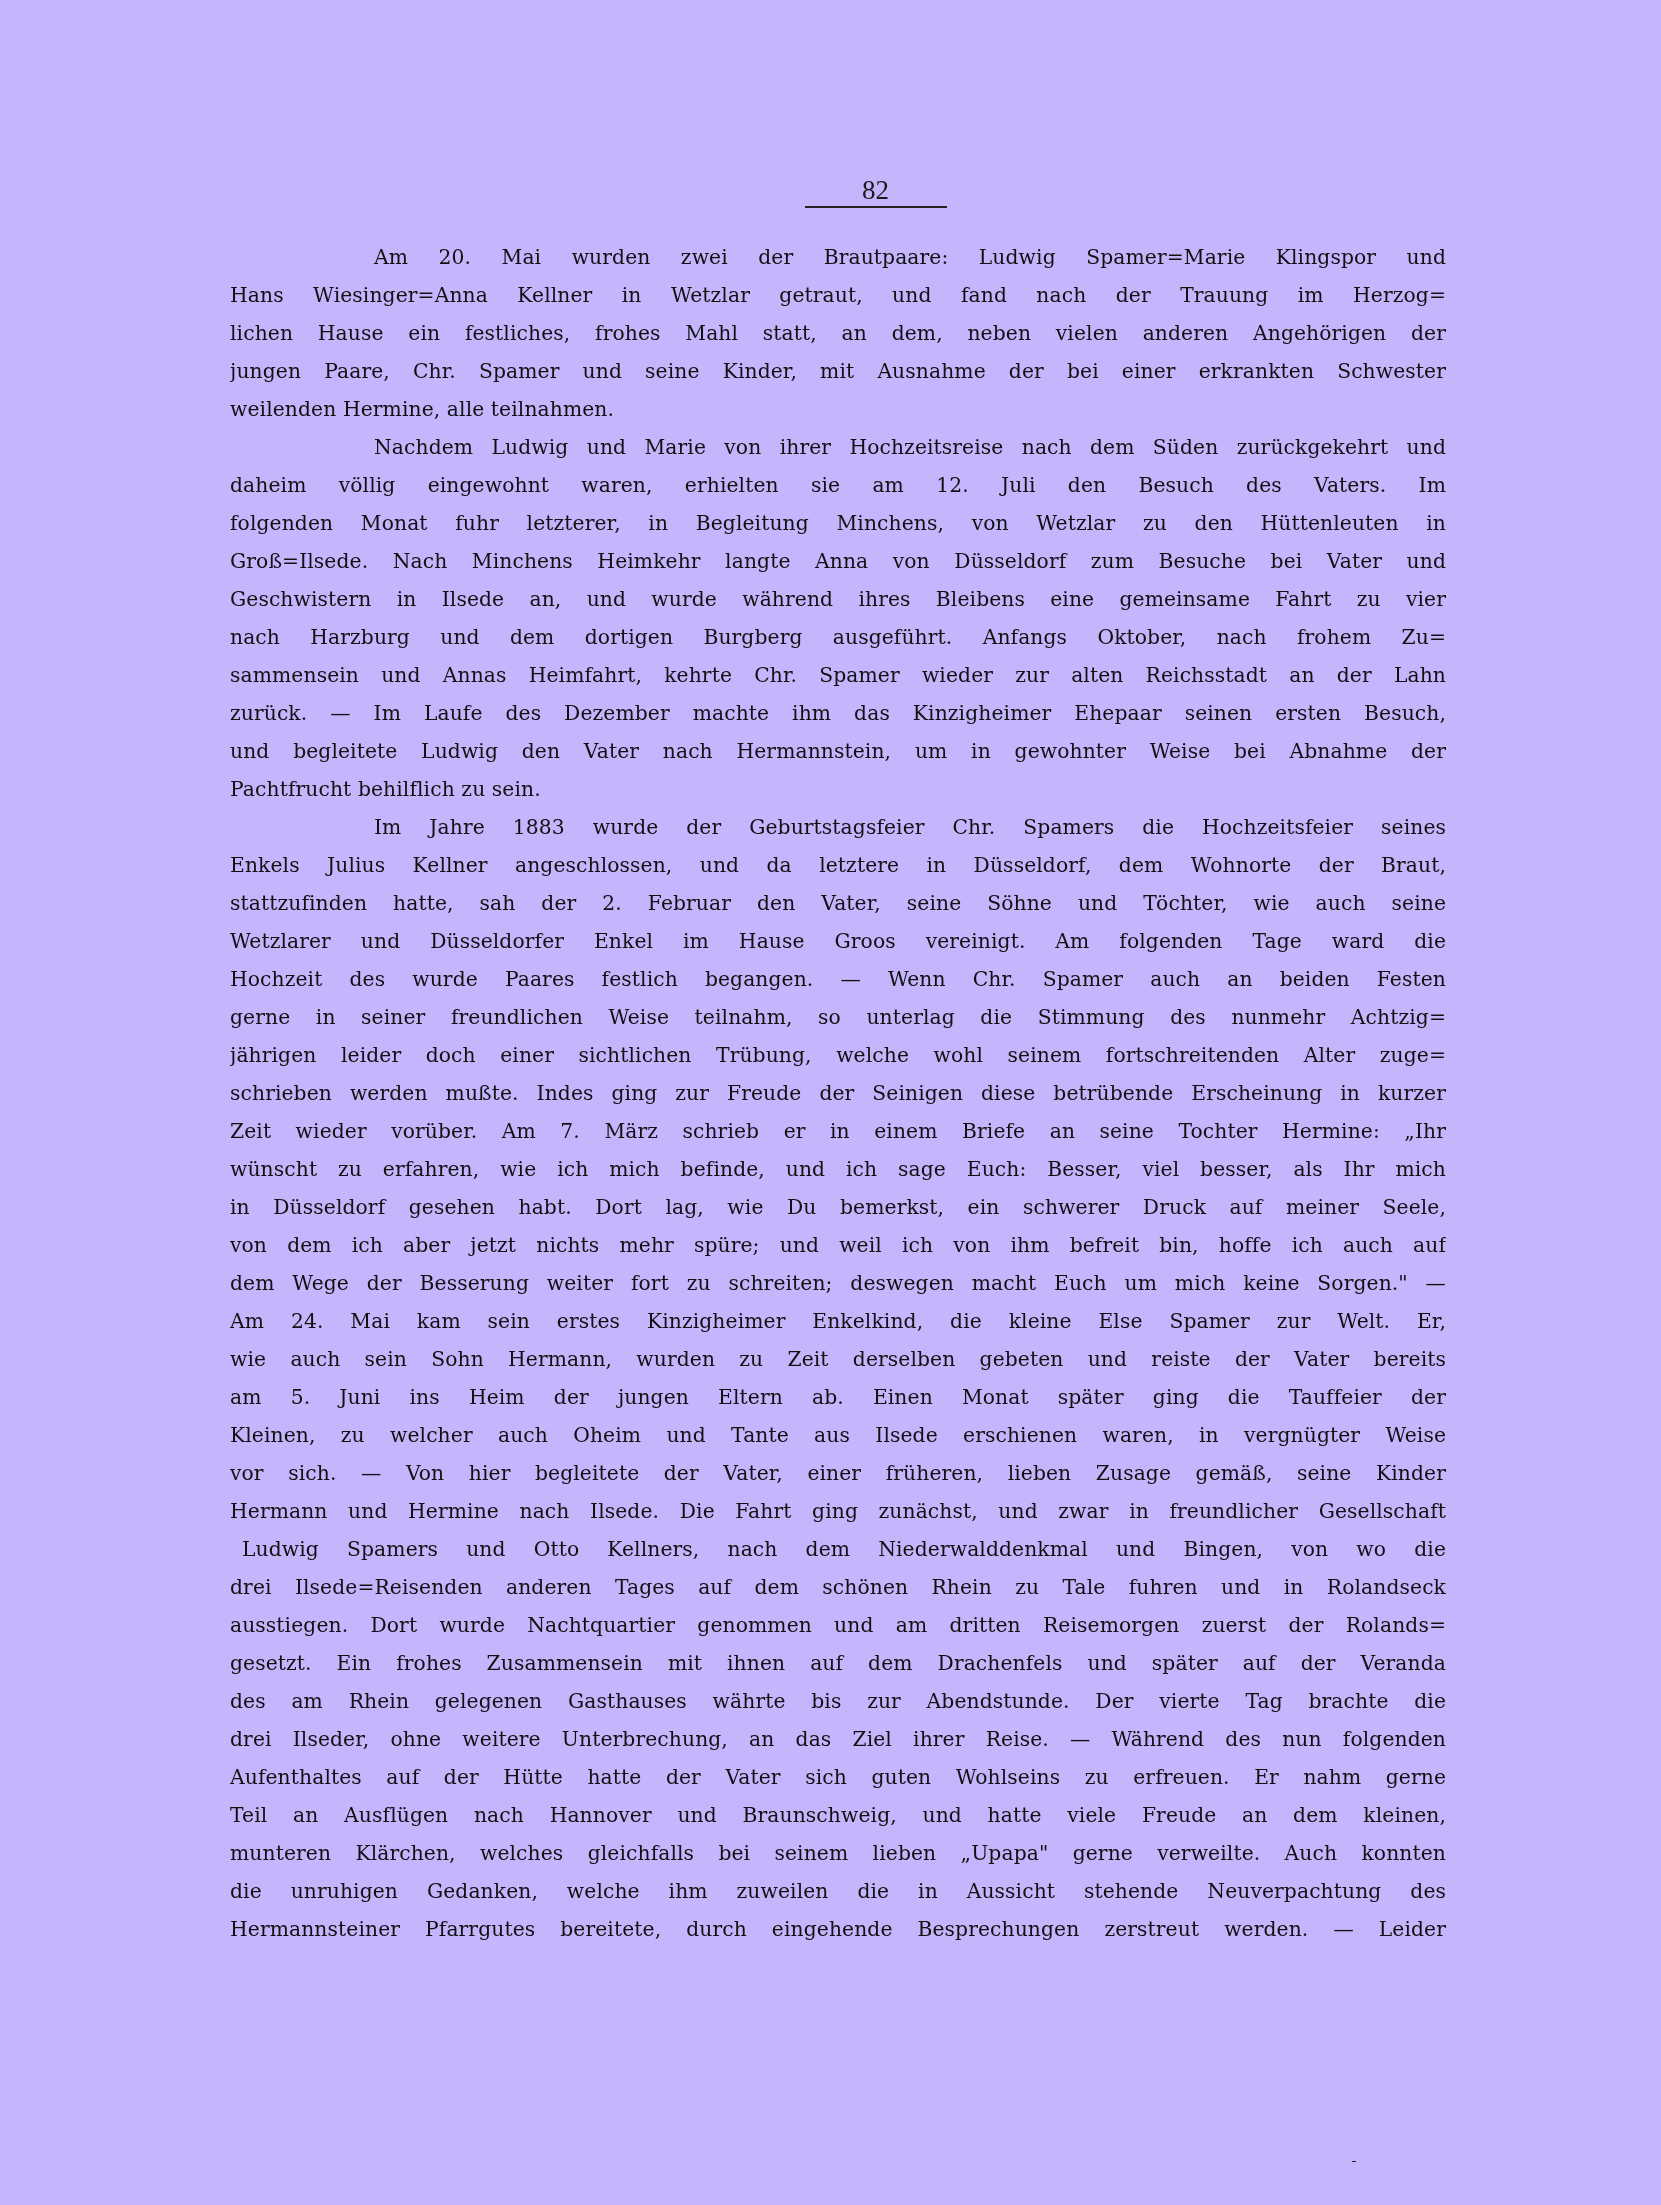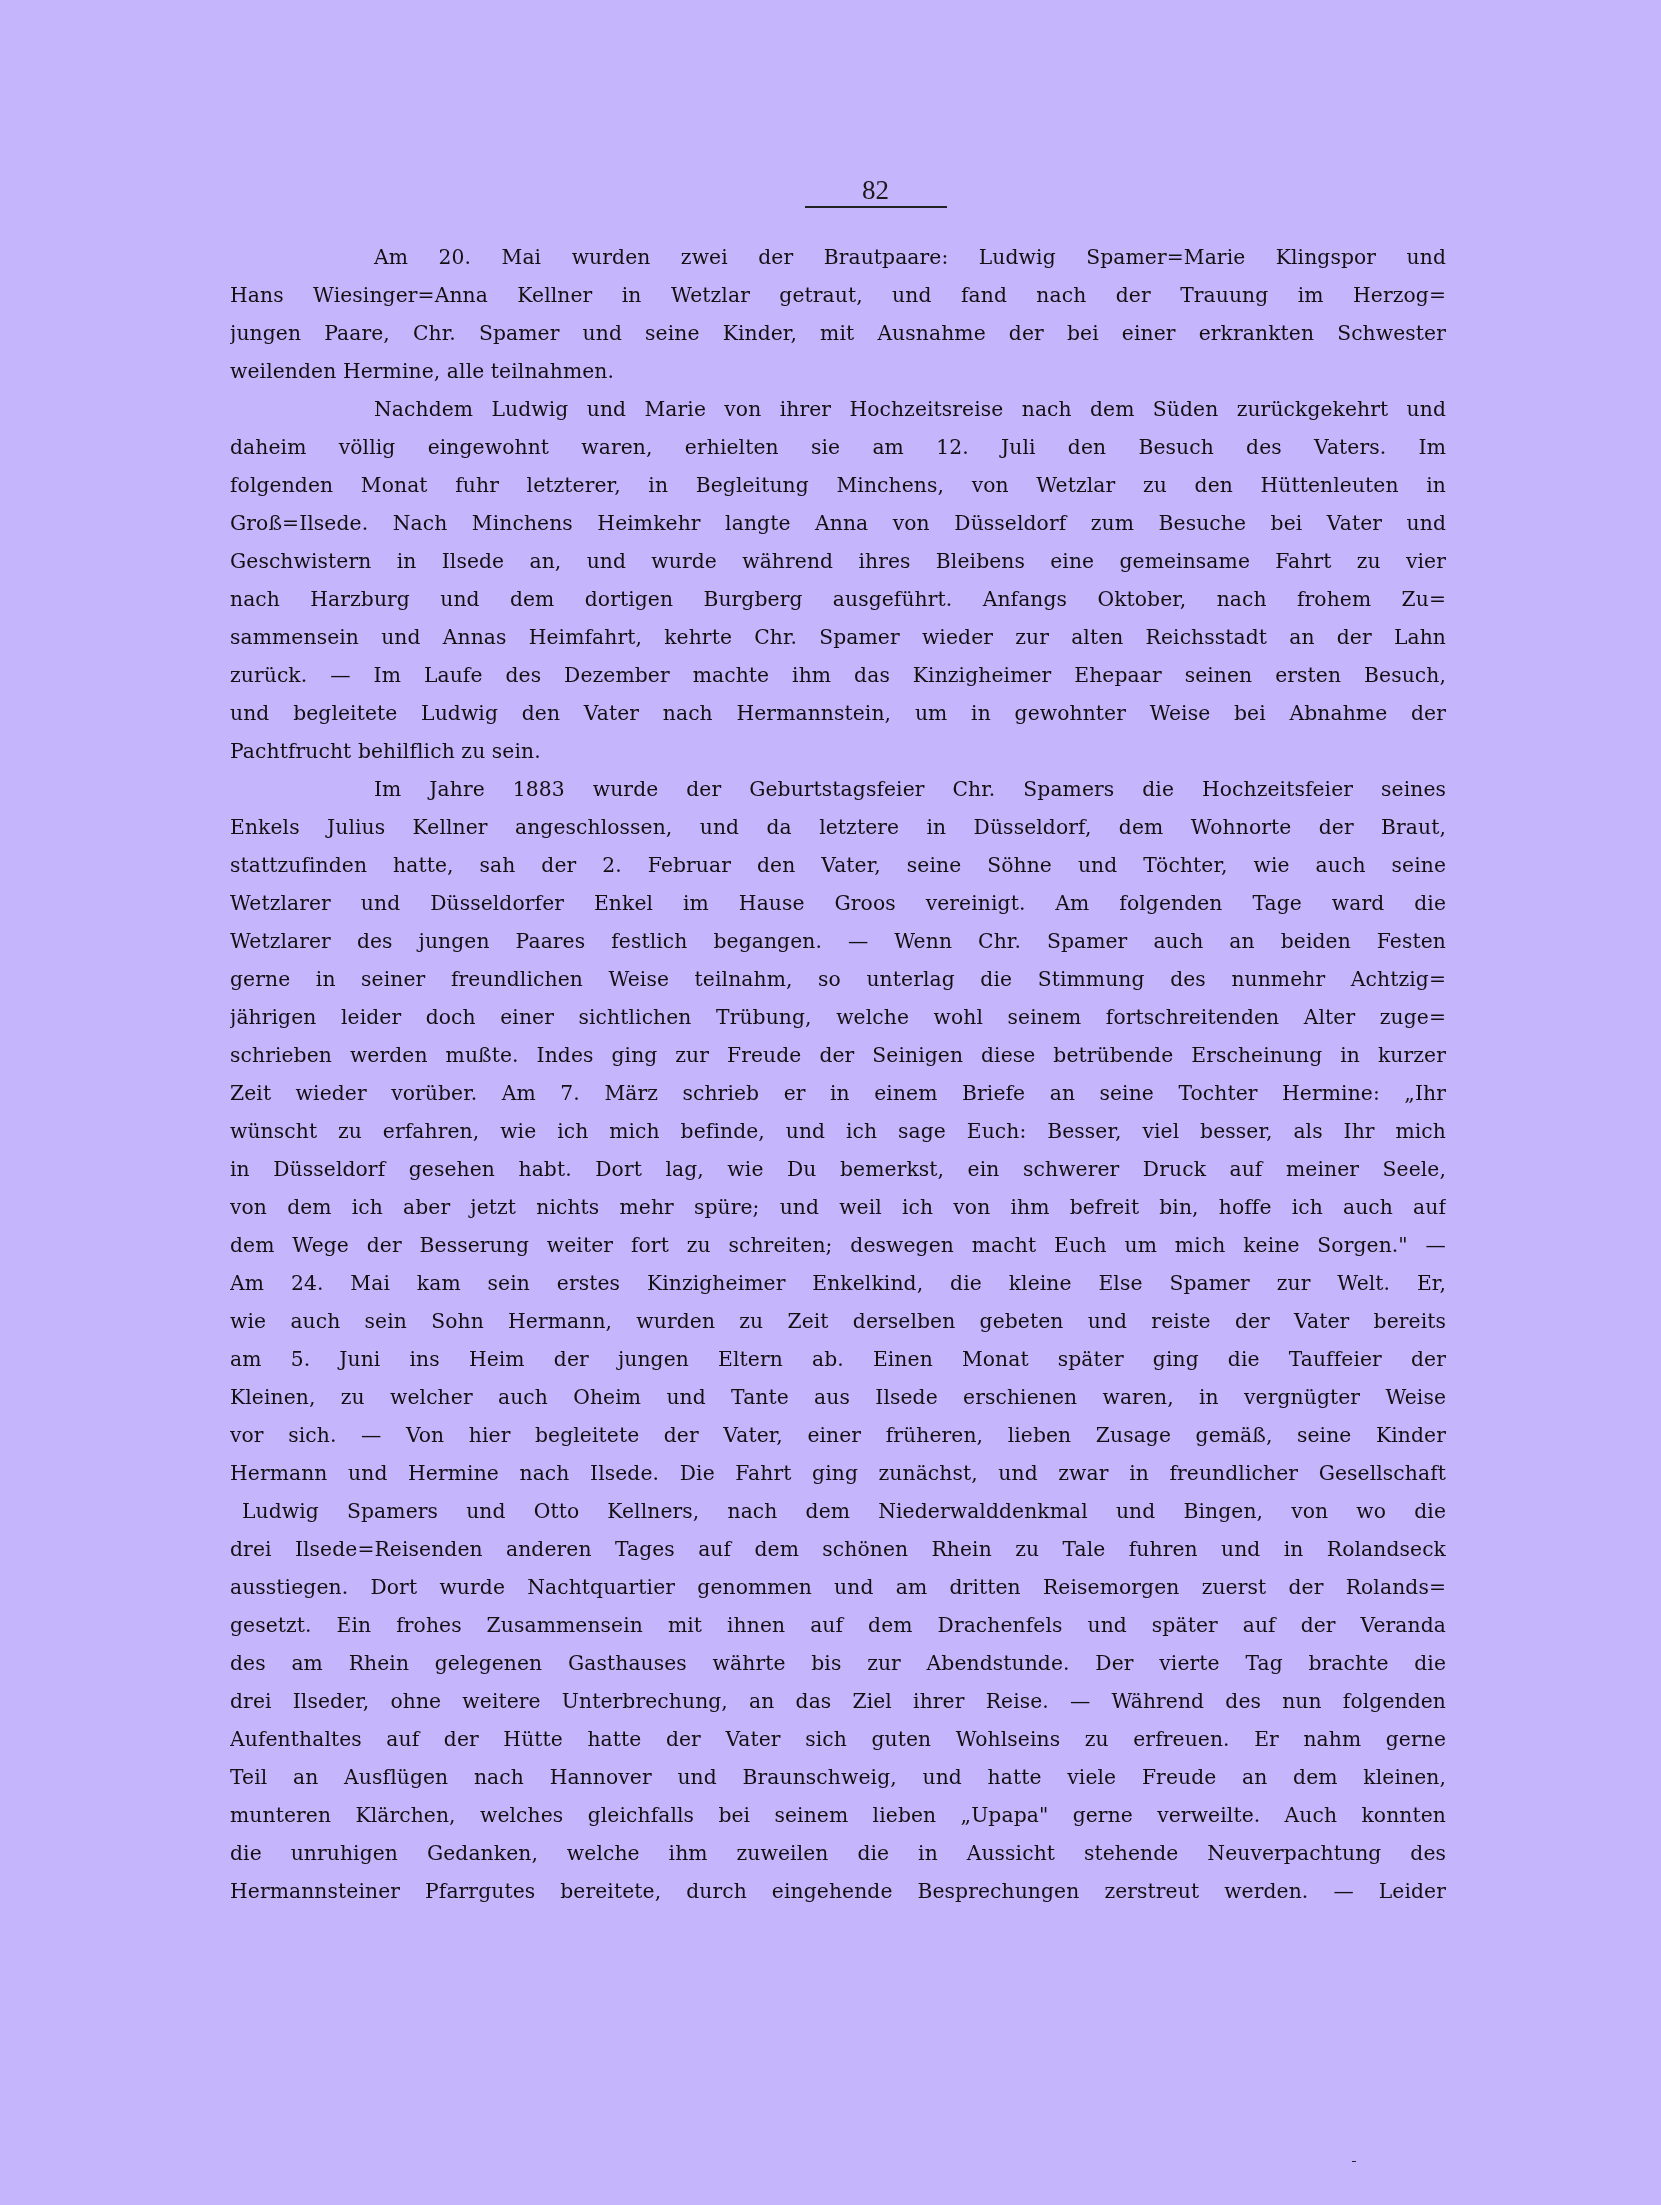--- a/index.html
+++ b/index.html
@@ -31,37 +31,38 @@
 </style>
 </head>
 <body>
 
 <div class="page">
   <div class="page-number">82</div>
   <div class="header-rule"></div>
   <div class="body-text" id="body-text" style="line-height: 38px; font-size: 20.3px;">
       <span class="line indent" style="height: 38px; line-height: 38px;">Am 20. Mai wurden zwei der Brautpaare: Ludwig Spamer=Marie Klingspor und</span>
       <span class="line" style="height: 38px; line-height: 38px;">Hans Wiesinger=Anna Kellner in Wetzlar getraut, und fand nach der Trauung im Herzog=</span>
+      <span class="line" style="height: 38px; line-height: 38px;">lichen Hause ein festliches, frohes Mahl statt, an dem, neben vielen anderen Angehörigen der</span>
       <span class="line" style="height: 38px; line-height: 38px;">jungen Paare, Chr. Spamer und seine Kinder, mit Ausnahme der bei einer erkrankten Schwester</span>
       <span class="line last" style="height: 38px; line-height: 38px;">weilenden Hermine, alle teilnahmen.</span>
       <span class="line indent" style="height: 38px; line-height: 38px;">Nachdem Ludwig und Marie von ihrer Hochzeitsreise nach dem Süden zurückgekehrt und</span>
       <span class="line" style="height: 38px; line-height: 38px;">daheim völlig eingewohnt waren, erhielten sie am 12. Juli den Besuch des Vaters. Im</span>
       <span class="line" style="height: 38px; line-height: 38px;">folgenden Monat fuhr letzterer, in Begleitung Minchens, von Wetzlar zu den Hüttenleuten in</span>
       <span class="line" style="height: 38px; line-height: 38px;">Groß=Ilsede. Nach Minchens Heimkehr langte Anna von Düsseldorf zum Besuche bei Vater und</span>
       <span class="line" style="height: 38px; line-height: 38px;">Geschwistern in Ilsede an, und wurde während ihres Bleibens eine gemeinsame Fahrt zu vier</span>
       <span class="line" style="height: 38px; line-height: 38px;">nach Harzburg und dem dortigen Burgberg ausgeführt. Anfangs Oktober, nach frohem Zu=</span>
       <span class="line" style="height: 38px; line-height: 38px;">sammensein und Annas Heimfahrt, kehrte Chr. Spamer wieder zur alten Reichsstadt an der Lahn</span>
       <span class="line" style="height: 38px; line-height: 38px;">zurück. — Im Laufe des Dezember machte ihm das Kinzigheimer Ehepaar seinen ersten Besuch,</span>
       <span class="line" style="height: 38px; line-height: 38px;">und begleitete Ludwig den Vater nach Hermannstein, um in gewohnter Weise bei Abnahme der</span>
       <span class="line last" style="height: 38px; line-height: 38px;">Pachtfrucht behilflich zu sein.</span>
       <span class="line indent" style="height: 38px; line-height: 38px;">Im Jahre 1883 wurde der Geburtstagsfeier Chr. Spamers die Hochzeitsfeier seines</span>
       <span class="line" style="height: 38px; line-height: 38px;">Enkels Julius Kellner angeschlossen, und da letztere in Düsseldorf, dem Wohnorte der Braut,</span>
       <span class="line" style="height: 38px; line-height: 38px;">stattzufinden hatte, sah der 2. Februar den Vater, seine Söhne und Töchter, wie auch seine</span>
       <span class="line" style="height: 38px; line-height: 38px;">Wetzlarer und Düsseldorfer Enkel im Hause Groos vereinigt. Am folgenden Tage ward die</span>
-      <span class="line" style="height: 38px; line-height: 38px;">Wetzlarer des jungen Paares festlich begangen. — Wenn Chr. Spamer auch an beiden Festen</span>
+      <span class="line" style="height: 38px; line-height: 38px;">Hochzeit des wurde Paares festlich begangen. — Wenn Chr. Spamer auch an beiden Festen</span>
       <span class="line" style="height: 38px; line-height: 38px;">gerne in seiner freundlichen Weise teilnahm, so unterlag die Stimmung des nunmehr Achtzig=</span>
       <span class="line" style="height: 38px; line-height: 38px;">jährigen leider doch einer sichtlichen Trübung, welche wohl seinem fortschreitenden Alter zuge=</span>
       <span class="line" style="height: 38px; line-height: 38px;">schrieben werden mußte. Indes ging zur Freude der Seinigen diese betrübende Erscheinung in kurzer</span>
       <span class="line" style="height: 38px; line-height: 38px;">Zeit wieder vorüber. Am 7. März schrieb er in einem Briefe an seine Tochter Hermine: „Ihr</span>
       <span class="line" style="height: 38px; line-height: 38px;">wünscht zu erfahren, wie ich mich befinde, und ich sage Euch: Besser, viel besser, als Ihr mich</span>
       <span class="line" style="height: 38px; line-height: 38px;">in Düsseldorf gesehen habt. Dort lag, wie Du bemerkst, ein schwerer Druck auf meiner Seele,</span>
       <span class="line" style="height: 38px; line-height: 38px;">von dem ich aber jetzt nichts mehr spüre; und weil ich von ihm befreit bin, hoffe ich auch auf</span>
       <span class="line" style="height: 38px; line-height: 38px;">dem Wege der Besserung weiter fort zu schreiten; deswegen macht Euch um mich keine Sorgen." —</span>
       <span class="line" style="height: 38px; line-height: 38px;">Am 24. Mai kam sein erstes Kinzigheimer Enkelkind, die kleine Else Spamer zur Welt. Er,</span>
       <span class="line" style="height: 38px; line-height: 38px;">wie auch sein Sohn Hermann, wurden zu Zeit derselben gebeten und reiste der Vater bereits</span>

